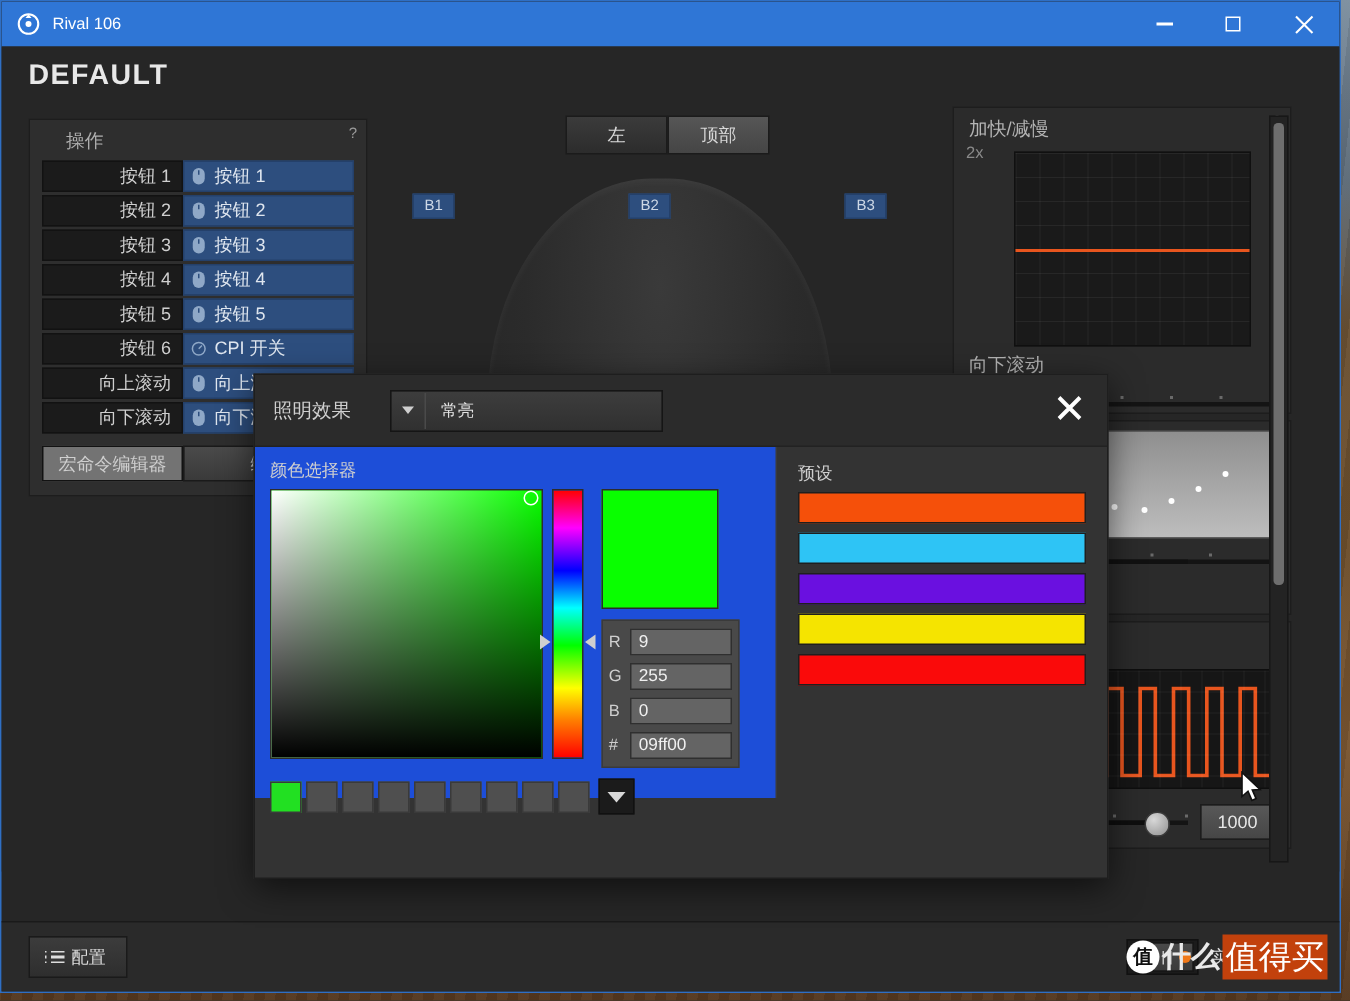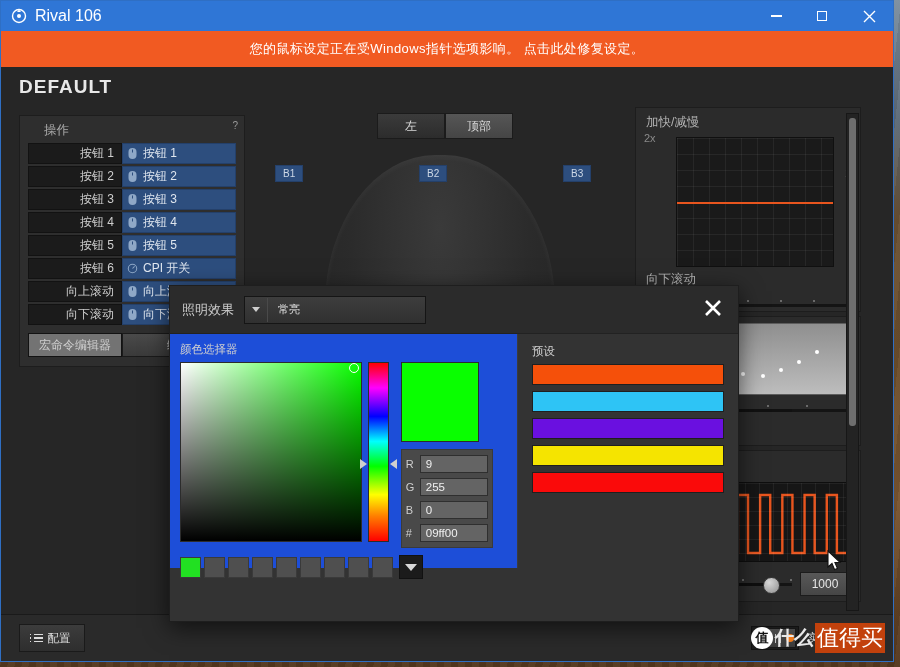--- a/index.html
+++ b/index.html
@@ -23,21 +23,21 @@
   #app{
     position:absolute;left:0;top:0;width:894px;height:662px;
     border:1px solid #2f6fc4;
     box-sizing:border-box;
     background:#262626;
     overflow:hidden;
   }
   
   #titlebar{
     height:30px;background:#2f76d6;display:flex;align-items:center;
-    color:#fff;font-size:16px;
+    color:#fff;font-size:11px;
   }
   #titlebar .logo{width:16px;height:16px;margin:0 8px 0 10px;position:relative;flex:0 0 auto;}
   #titlebar .logo svg{display:block}
   .win-btns{margin-left:auto;display:flex;height:30px;}
   .win-btn{width:46px;height:30px;display:flex;align-items:center;justify-content:center;color:#fff;font-size:13px;}
   .win-btn.close{width:48px}
   .sq{width:10px;height:10px;border:1.4px solid #fff;box-sizing:border-box;}
   .dash{width:11px;height:1.4px;background:#fff;}
   
   #banner{
@@ -147,21 +147,21 @@
   #watermark{position:absolute;right:8px;bottom:8px;display:flex;align-items:center;gap:2px;}
   #watermark .circ{width:22px;height:22px;border-radius:50%;background:#fff;color:#111;font-size:13px;display:flex;align-items:center;justify-content:center;font-weight:bold;}
   #watermark .w1{color:#e9e9e9;font-size:19px;font-weight:bold;}
   #watermark .w2{color:#fff;font-size:22px;font-weight:normal;background:#c2410c;padding:0 2px;}
   
   #modal{
     position:absolute;left:168px;top:178px;width:570px;height:337px;
     background:#333;border:1px solid #1e1e1e;box-shadow:0 6px 22px rgba(0,0,0,.6);
     z-index:50;box-sizing:border-box;
   }
-  #modal-head{height:47px;background:#2b2b2b;display:flex;align-items:center;padding:0 12px;border-bottom:1px solid #222;}
+  #modal-head{height:47px;background:#2b2b2b;display:flex;align-items:center;padding:0 12px;border-bottom:1px solid #222;gap:16px;}
   #modal-head .lbl{color:#cfcfcf;font-size:13px;margin-right:10px;}
   .select{
     width:180px;height:26px;background:linear-gradient(180deg,#3d3d3d,#303030);border:1px solid #151515;
     display:flex;align-items:center;color:#e4e4e4;font-size:11px;
   }
   .select .arrow{width:22px;height:24px;display:flex;align-items:center;justify-content:center;border-right:1px solid #4a4a4a;}
   .select .arrow i{border-left:4px solid transparent;border-right:4px solid transparent;border-top:5px solid #cfcfcf;display:block;}
   .select .val{padding-left:10px;}
   #modal-close{margin-left:auto;color:#fff;font-size:20px;font-weight:bold;line-height:1;padding:4px 4px;}
   #modal-body{display:flex;height:234px;}
@@ -224,23 +224,20 @@
           <span class="sq"></span>
         </div>
       <div class="win-btn close">
         <svg width="13" height="13" viewBox="0 0 13 13">
             <path d="M1 1 L12 12 M12 1 L1 12" stroke="#fff" stroke-width="1.4"></path>
           </svg>
       </div>
     </div>
   </div>
 
-  <div id="banner">
-    <span>您的鼠标设定正在受Windows指针选项影响。 点击此处修复设定。</span>
-  </div>
 
   <div id="profile-row">
     <div id="profile-title">DEFAULT</div>
   </div>
 
   <div id="body">
 
     <div class="panel" id="actions-panel">
       <div class="panel-title">操作</div>
       <div class="qmark">?</div>

